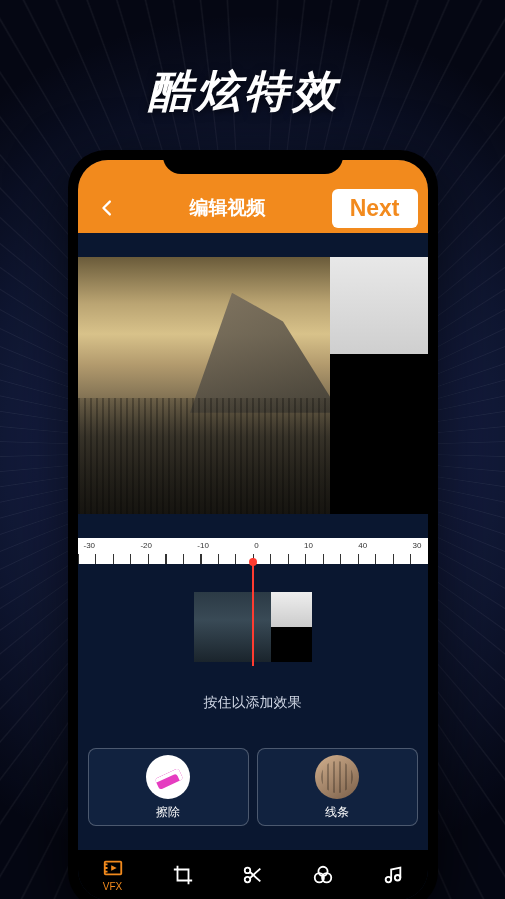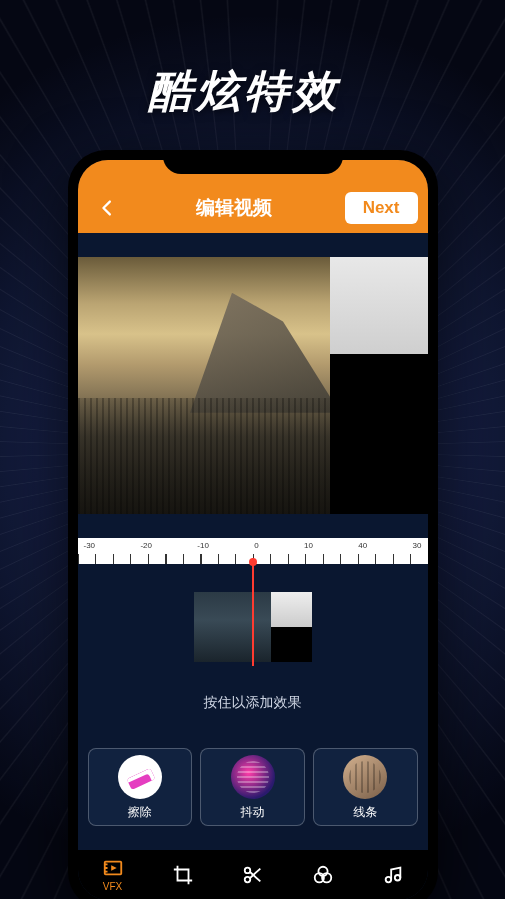--- a/index.html
+++ b/index.html
@@ -70,21 +70,21 @@
     display: flex; align-items: center; justify-content: space-between;
     padding-left: 14px; padding-right: 10px;
   }
   .back-btn { width: 32px; height: 32px; display: flex; align-items: center; justify-content: center; cursor: pointer; }
   .back-btn svg { stroke: #fff; }
   .appbar-title { flex: 1; text-align: center; color: #fff; font-size: 19px; font-weight: 600; }
   .next-btn {
     background: #fff; color: #f28a1d;
     border-radius: 6px;
     padding: 6px 18px;
-    font-size: 17px; font-weight: 700;
+    font-size: 23px; font-weight: 700;
     cursor: pointer;
   }
 
   
   .preview {
     position: relative;
     height: 295px;
     background: #000;
   }
   .video-frame {
@@ -283,24 +283,20 @@
         <div class="playhead"></div>
       </div>
 
       <div class="fx-hint">按住以添加效果</div>
       <div class="fx-rail">
         <div class="fx-item">
           <div class="fx-thumb eraser"></div>
           <div class="fx-label">擦除</div>
         </div>
         <div class="fx-item">
-          <div class="fx-thumb glitch1"></div>
-          <div class="fx-label">抖动</div>
-        </div>
-        <div class="fx-item">
           <div class="fx-thumb lines"></div>
           <div class="fx-label">线条</div>
         </div>
       </div>
 
       <div class="tool-tabs">
         <div class="tool-tab active">
           <svg width="22" height="22" viewBox="0 0 24 24">
             <rect x="3" y="5" width="18" height="14" rx="1"></rect>
             <polygon points="10 9 16 12 10 15" fill="currentColor" stroke="none"></polygon>

